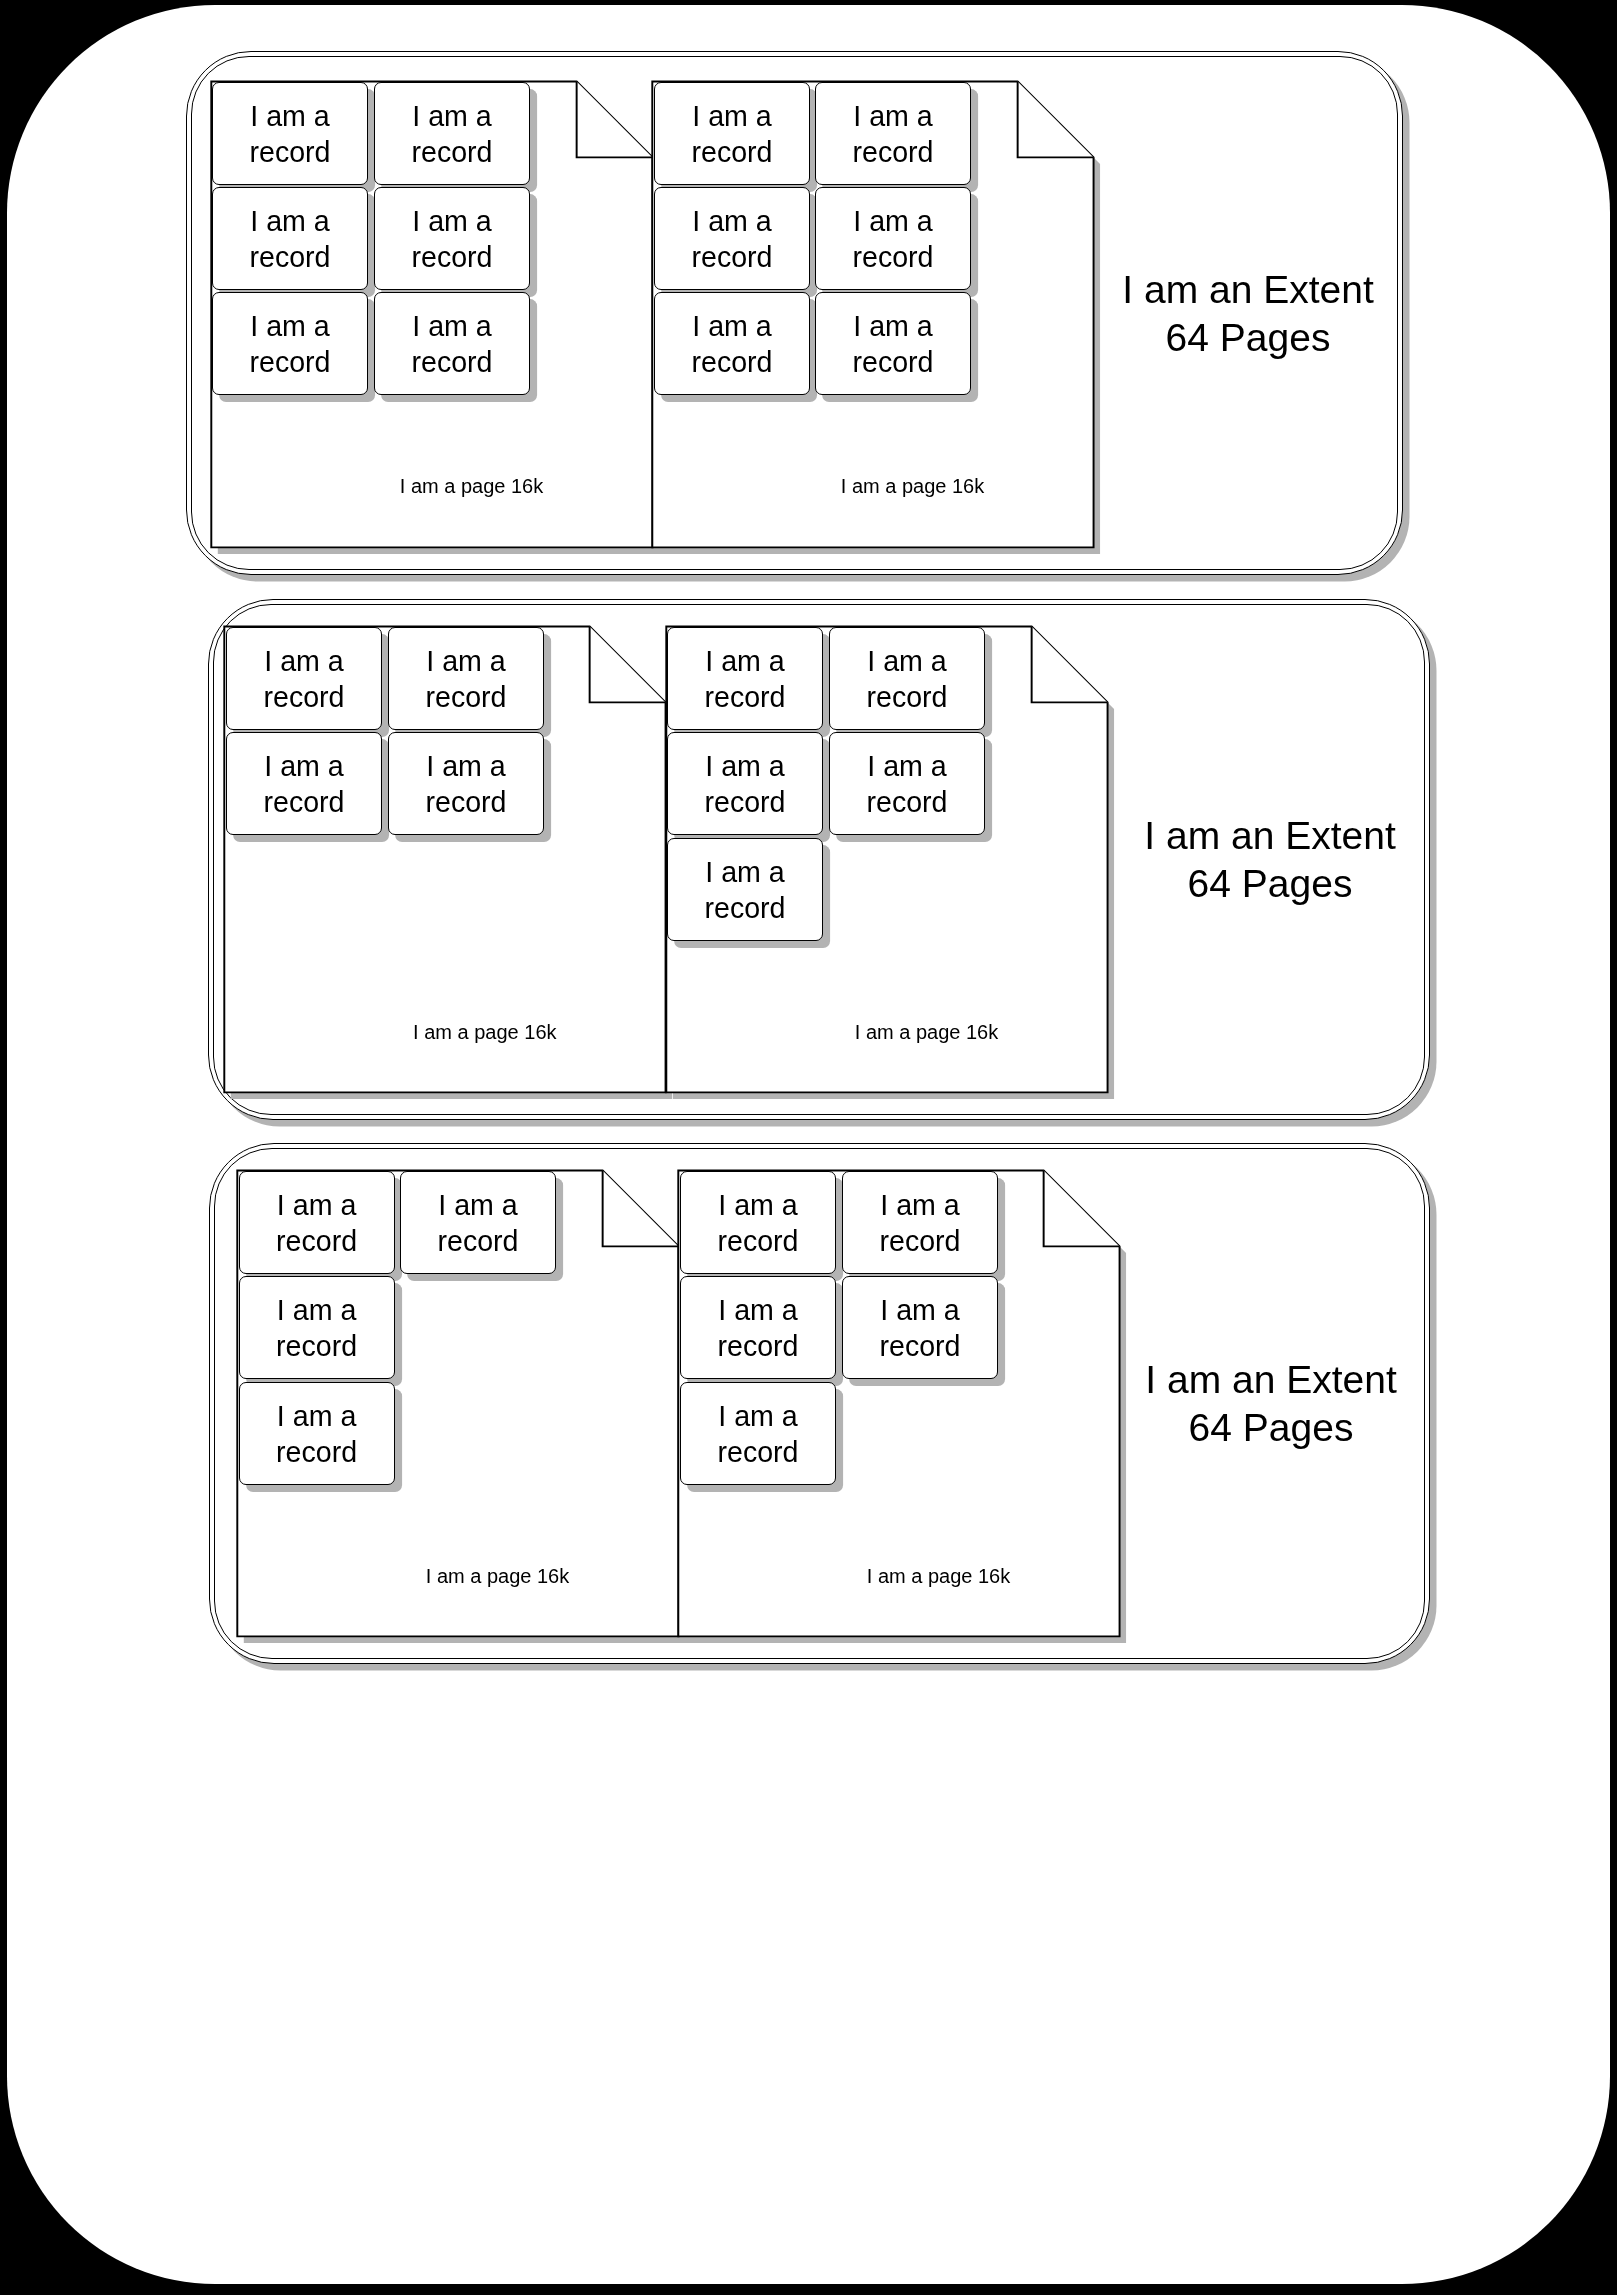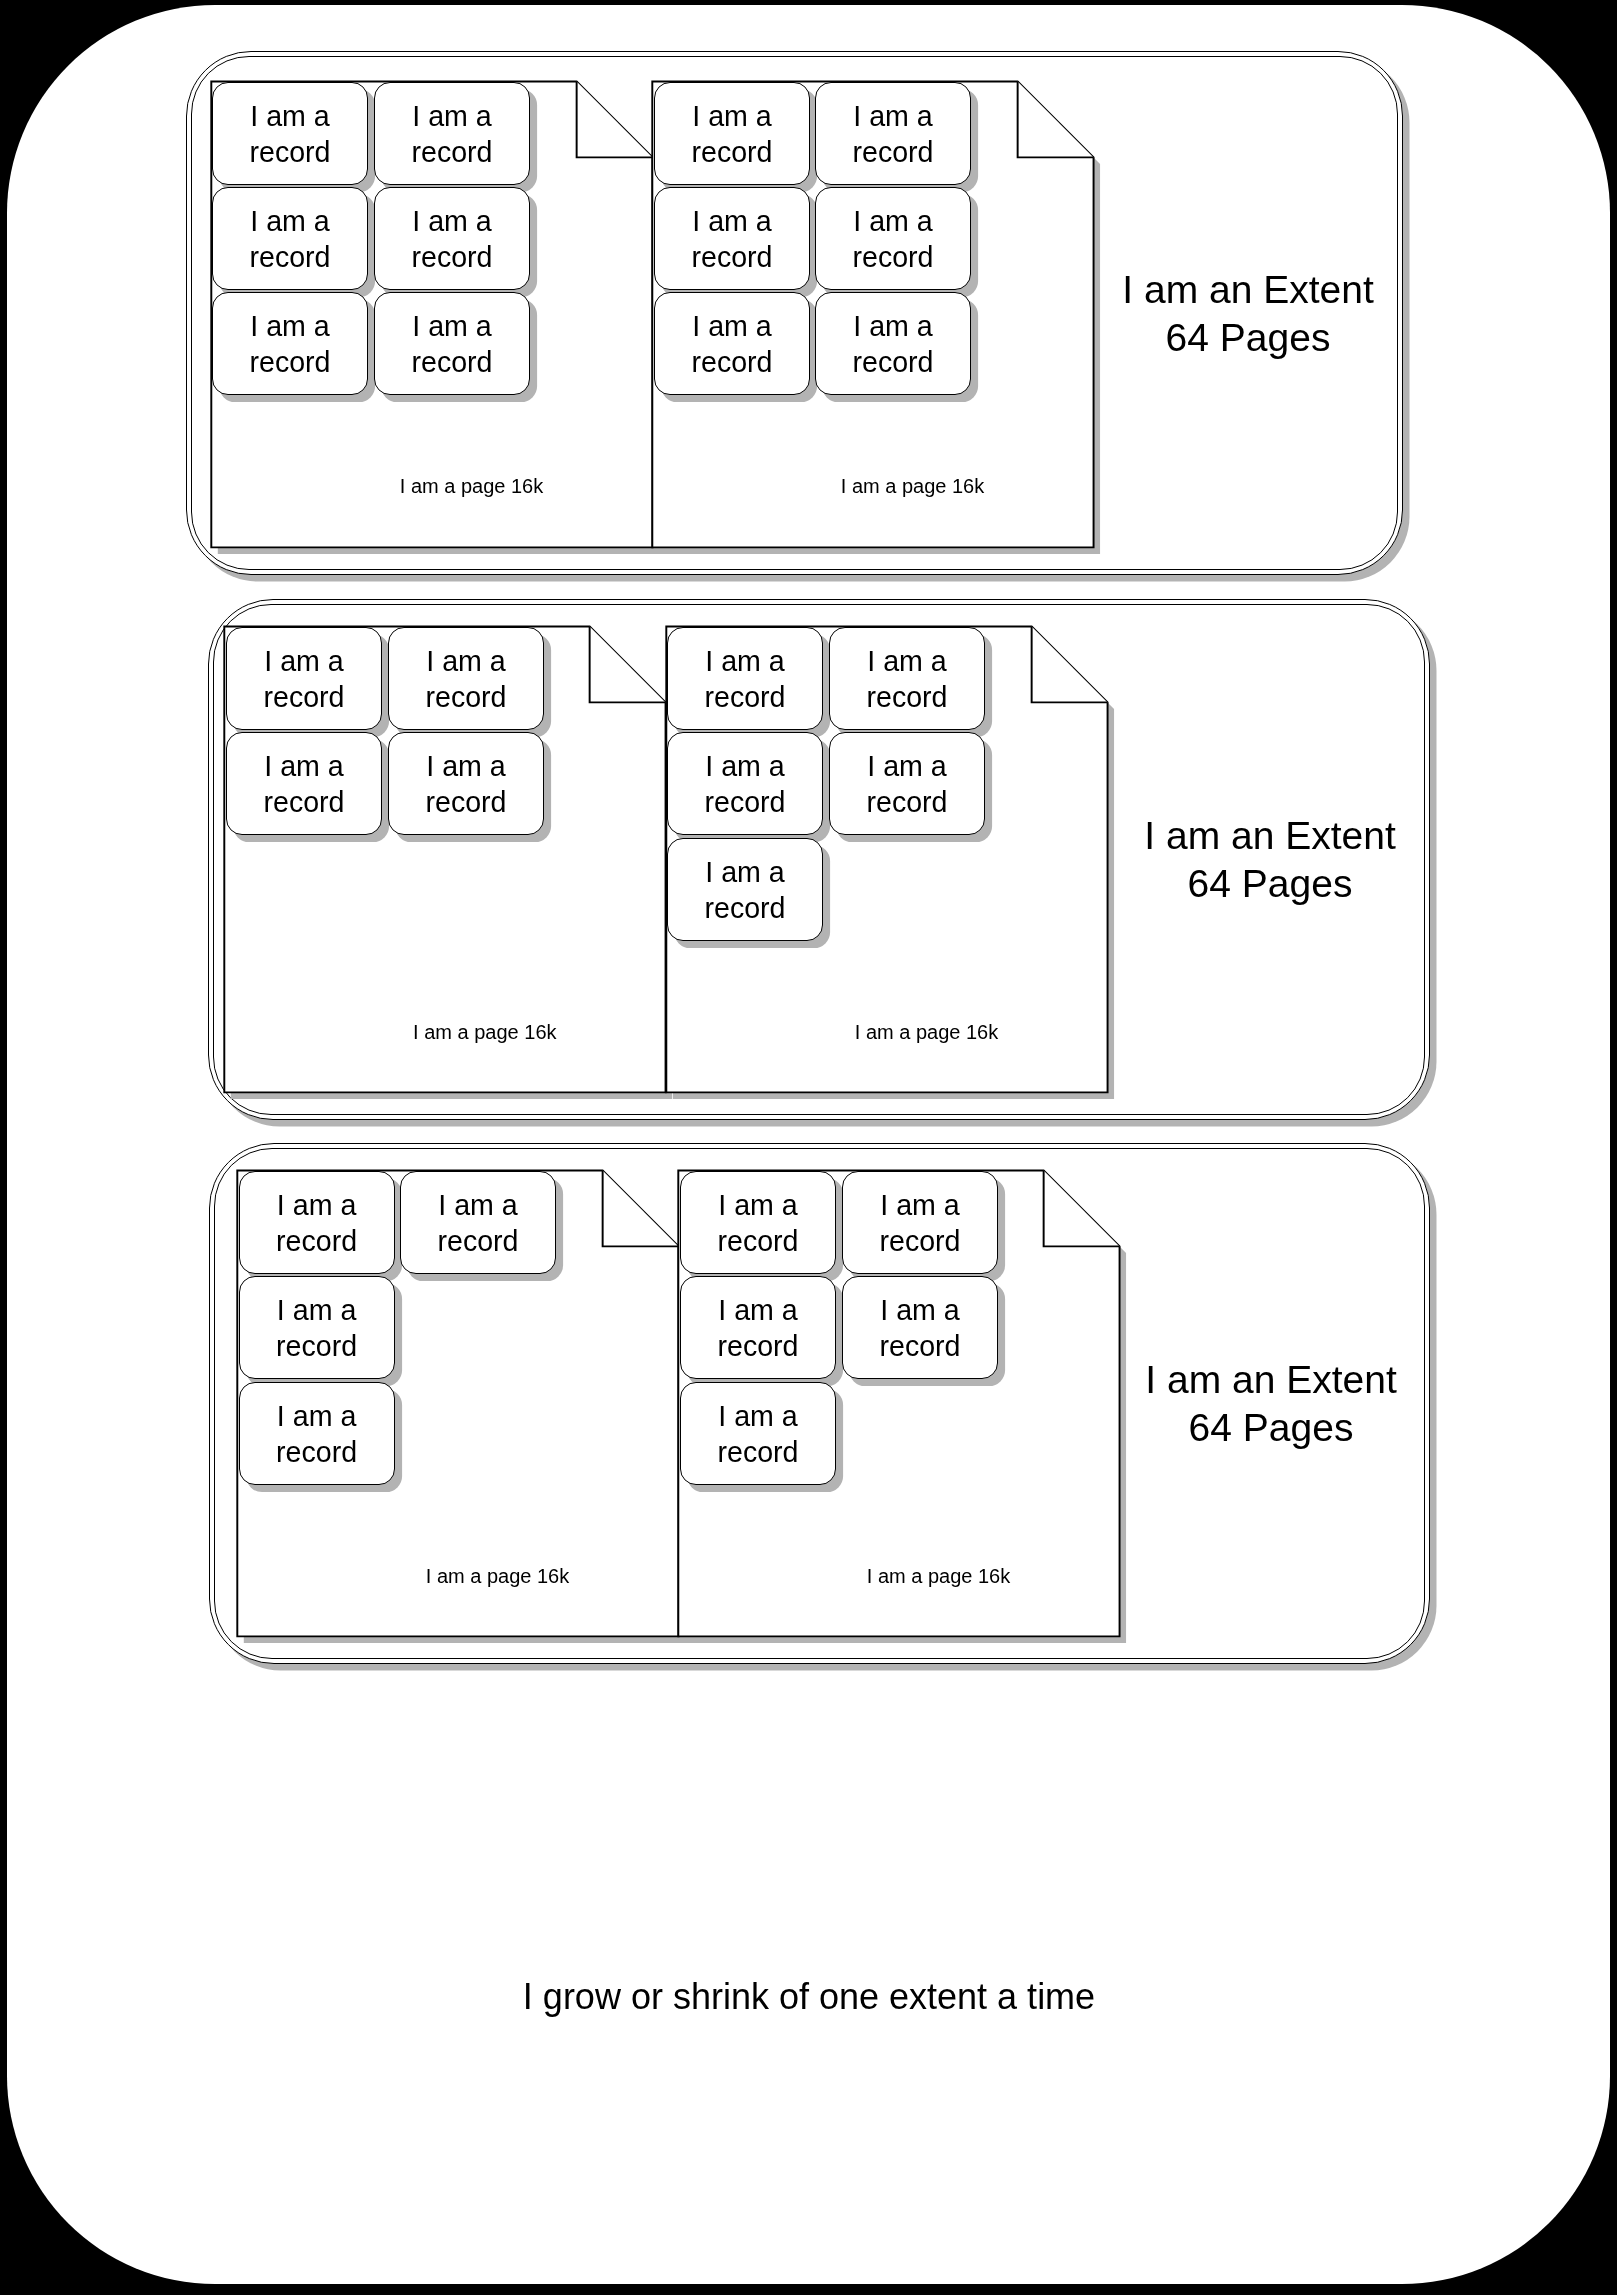--- a/index.html
+++ b/index.html
@@ -6,21 +6,21 @@
   #canvas{position:relative;width:1618px;height:2295px;background:#000;overflow:hidden;
           font-family:"Liberation Sans","DejaVu Sans",sans-serif;color:#000;}
   #segment-bg{position:absolute;left:6.5px;top:5.2px;width:1603px;height:2279px;
               background:#fff;border-radius:208px;}
   .extent{position:absolute;background:#fff;border:1.9px solid #000;border-radius:65px;
           box-shadow:6.5px 6.5px 0 #b3b3b3;box-sizing:border-box;}
   .extent::before{content:"";position:absolute;inset:3.9px;border:1.9px solid #000;
                   border-radius:58px;pointer-events:none;}
   .page{position:absolute;overflow:visible;}
   .record{position:absolute;width:156px;height:103px;background:#fff;border:1.9px solid #000;
-          border-radius:16px;box-shadow:7.1px 7.1px 0 #b3b3b3;box-sizing:border-box;
+          border-radius:7px;box-shadow:7.1px 7.1px 0 #b3b3b3;box-sizing:border-box;
           display:flex;align-items:center;justify-content:center;text-align:center;
           font-size:28.6px;line-height:36px;padding:0 19.5px;}
   .page-label{position:absolute;width:523px;height:39px;line-height:39px;text-align:center;
               font-size:20px;}
   .extent-label{position:absolute;width:390px;text-align:center;font-size:39px;line-height:48px;}
   #segment-caption{position:absolute;left:0;right:0;top:1971px;text-align:center;
                    font-size:36px;line-height:51px;}
 </style>
 </head>
 <body>
@@ -107,16 +107,15 @@
         <div class="record" style="left: 470px; top: 132px;">I am a record</div>
         <div class="record" style="left: 632px; top: 132px;">I am a record</div>
         <div class="record" style="left: 470px; top: 238px;">I am a record</div>
         <div class="extent-label" style="left: 866px; top: 212px;">
           <div>I am an Extent</div>
           <div>64 Pages</div>
         </div>
       </div>
     </div>
   <div id="segment-caption">
-    <div>I grow or shrink of one extent a time</div>
   </div>
 </div>
 
 
 </body></html>

